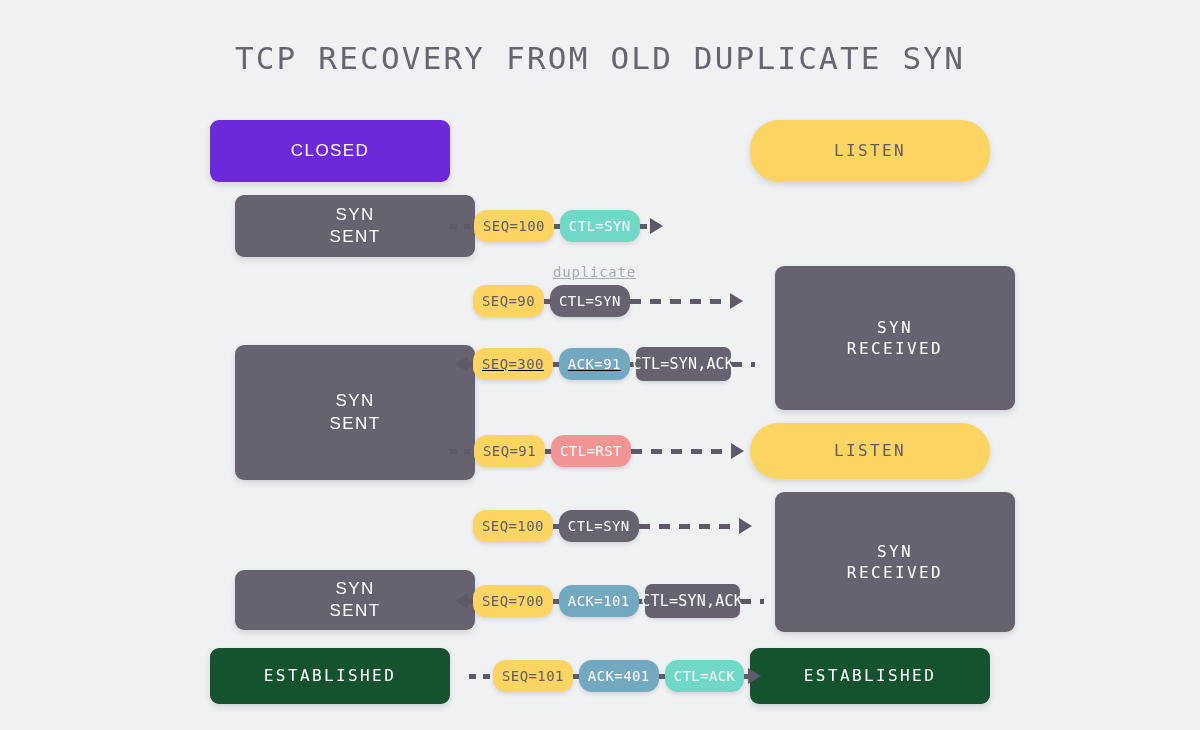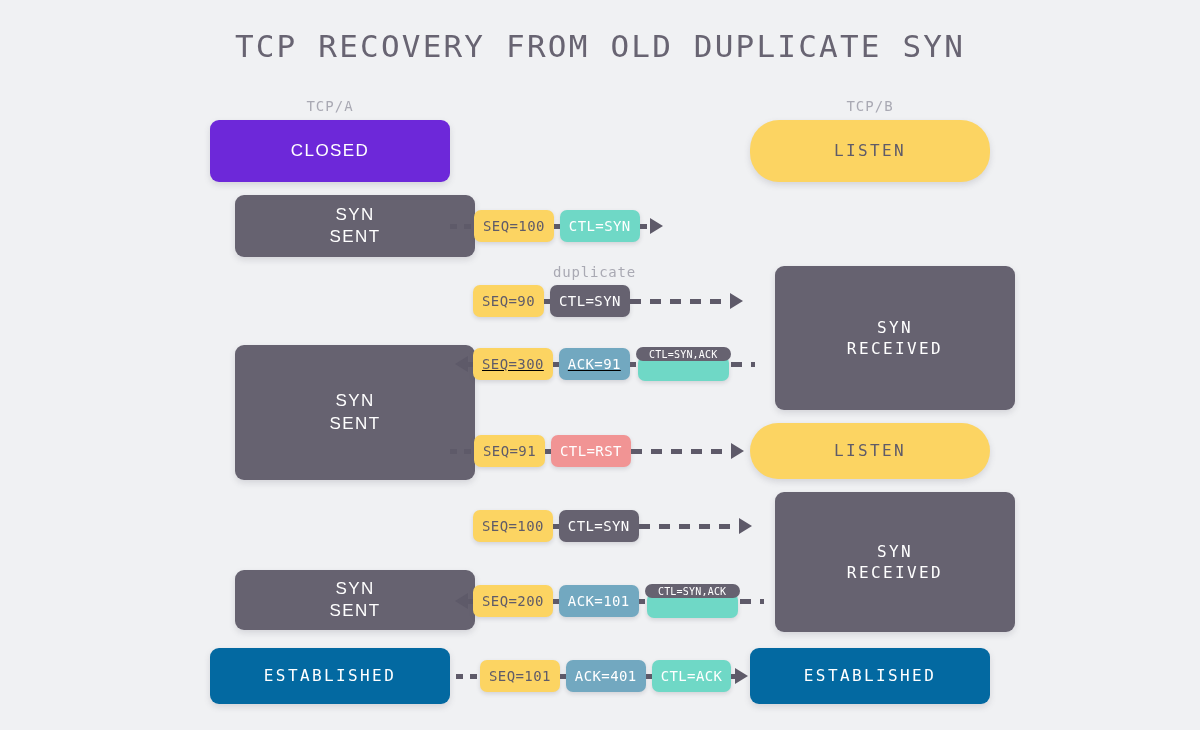--- a/index.html
+++ b/index.html
@@ -7,21 +7,21 @@
     width:1200px;height:730px;
     background:#F0F1F3;
     font-family:"Liberation Sans", sans-serif;
     overflow:hidden;
     position:relative;
   }
   .stage{position:absolute;left:0;top:0;width:1200px;height:730px;}
 
   
   .title{
-    position:absolute;left:0;top:28px;width:1200px;text-align:center;
+    position:absolute;left:0;top:40px;width:1200px;text-align:center;
     font-family:"DejaVu Sans Mono","Liberation Mono",monospace;
     font-size:31px;letter-spacing:2.2px;color:#66627033;color:#686472;
     font-weight:400;
   }
   .subtitle{
     position:absolute;left:0;top:64px;width:1200px;text-align:center;
     font-family:"DejaVu Sans Mono","Liberation Mono",monospace;
     font-size:11px;letter-spacing:.6px;color:#A9A9B3;
   }
 
@@ -40,82 +40,80 @@
     display:flex;align-items:center;justify-content:center;
     text-align:center;line-height:1.32;
     box-shadow:0 3px 6px rgba(80,80,95,.17);
     box-sizing:border-box;
   }
   .box .lbl{display:block;width:100%;}
   .box.mono{font-family:"DejaVu Sans Mono","Liberation Mono",monospace;letter-spacing:2.4px;font-size:16px;}
   .box.sans{font-family:"Liberation Sans",sans-serif;letter-spacing:1.4px;font-size:17px;}
   .c-salmon{background:#6d28d9;color:#FFFFFF;}
   .c-yellow{background:#FCD462;color:#5F5B69;border-radius:29px;}
-  .c-teal  {background:#0369a1;color:#FFFFFF;text-align:center;}
+  .c-teal  {background:#14532d;color:#FFFFFF;text-align:center;}
   .c-gray  {background:#666270;color:#FFFFFF;margin-left:25px;}
 
   
   .msgrow{position:absolute;height:34px;display:flex;align-items:center;}
   .pill{
-    height:32px;border-radius:7px;
+    height:32px;border-radius:13px;
     display:flex;align-items:center;justify-content:center;
     font-family:"DejaVu Sans Mono","Liberation Mono",monospace;
     font-size:14px;letter-spacing:.4px;
     box-shadow:0 2px 4px rgba(80,80,95,.18);
     box-sizing:border-box;padding:0 9px;white-space:nowrap;
   }
   .p-yellow{background:#FCD462;color:#5F5B69;}
   .p-teal  {background:#6FD8C6;color:#FFFFFF;}
   .p-gray  {background:#666270;color:#FFFFFF;}
   .p-blue  {background:#72A8C0;color:#FFFFFF;}
   .p-salmon{background:#F19494;color:#FFFFFF;}
 
   
   .pill-stack{position:relative;width:95px;height:34px;}
   .pill-stack .under{
     position:absolute;left:2px;top:9px;width:91px;height:25px;
     background:#6FD8C6;border-radius:7px;
     box-shadow:0 2px 4px rgba(80,80,95,.18);
   }
   .pill-stack .over{
-    position:absolute;left:0;top:0;width:95px;height:14px;
+    position:absolute;left:0;top:0;width:95px;height:34px;
     background:#666270;color:#FFFFFF;border-radius:7px;
     display:flex;align-items:center;justify-content:center;
     font-family:"DejaVu Sans Mono","Liberation Mono",monospace;
-    font-size:10px;letter-spacing:.2px;white-space:nowrap;
+    font-size:15px;letter-spacing:.2px;white-space:nowrap;
   }
 
   
   .dash{
     height:5px;background-image:linear-gradient(to right,#5E5A69 0 11px,transparent 11px 20px);
     background-size:20px 5px;background-repeat:repeat-x;
     align-self:center;
   }
   .dash.short{background-image:linear-gradient(to right,#5E5A69 0 7px,transparent 7px 14px);background-size:14px 5px;}
 
   
   .arrow-r,.arrow-l{align-self:center;width:0;height:0;}
   .arrow-r{border-top:8px solid transparent;border-bottom:8px solid transparent;border-left:13px solid #5E5A69;}
   .arrow-l{border-top:8px solid transparent;border-bottom:8px solid transparent;border-right:13px solid #5E5A69;}
 
   .note{
     position:absolute;
     font-family:"DejaVu Sans Mono","Liberation Mono",monospace;
-    font-size:14px;letter-spacing:.8px;color:#A9A9B3;
+    font-size:14px;letter-spacing:.8px;color:#A9A9B3;text-decoration:underline;
   }
 </style>
 </head>
 <body>
 
 <div class="stage">
 
   <div class="title">TCP RECOVERY FROM OLD DUPLICATE SYN</div>
 
-  <div class="col-head a">TCP/A</div>
-  <div class="col-head b">TCP/B</div>
 
   <div class="box sans c-salmon" style="left:210px;top:120px;width:240px;height:62px;">
     <span class="lbl">CLOSED</span>
   </div>
 
   <div class="box sans c-gray" style="left:210px;top:195px;width:240px;height:62px;">
     <span class="lbl">SYN<br>SENT</span>
   </div>
 
   <div class="box sans c-gray" style="left:210px;top:345px;width:240px;height:135px;">
@@ -196,32 +194,32 @@
     <div class="pill p-yellow">SEQ=100</div>
     <div class="dash short" style="width:6px;"></div>
     <div class="pill p-gray">CTL=SYN</div>
     <div class="dash" style="width:100px;"></div>
     <div class="arrow-r"></div>
   </div>
 
   <div class="msgrow" style="left:455px;top:584px;">
     <div class="arrow-l"></div>
     <div class="dash short" style="width:5px;"></div>
-    <div class="pill p-yellow">SEQ=200</div>
+    <div class="pill p-yellow">SEQ=700</div>
     <div class="dash short" style="width:6px;"></div>
     <div class="pill p-blue">ACK=101</div>
     <div class="dash short" style="width:6px;"></div>
     <div class="pill-stack">
       <div class="under"></div>
       <div class="over">CTL=SYN,ACK</div>
     </div>
     <div class="dash" style="width:24px;"></div>
   </div>
 
-  <div class="msgrow" style="left:456px;top:659px;">
+  <div class="msgrow" style="left:469px;top:659px;">
     <div class="dash short" style="width:24px;"></div>
     <div class="pill p-yellow">SEQ=101</div>
     <div class="dash short" style="width:6px;"></div>
     <div class="pill p-blue">ACK=401</div>
     <div class="dash short" style="width:6px;"></div>
     <div class="pill p-teal">CTL=ACK</div>
     <div class="dash short" style="width:4px;"></div>
     <div class="arrow-r"></div>
   </div>
 

